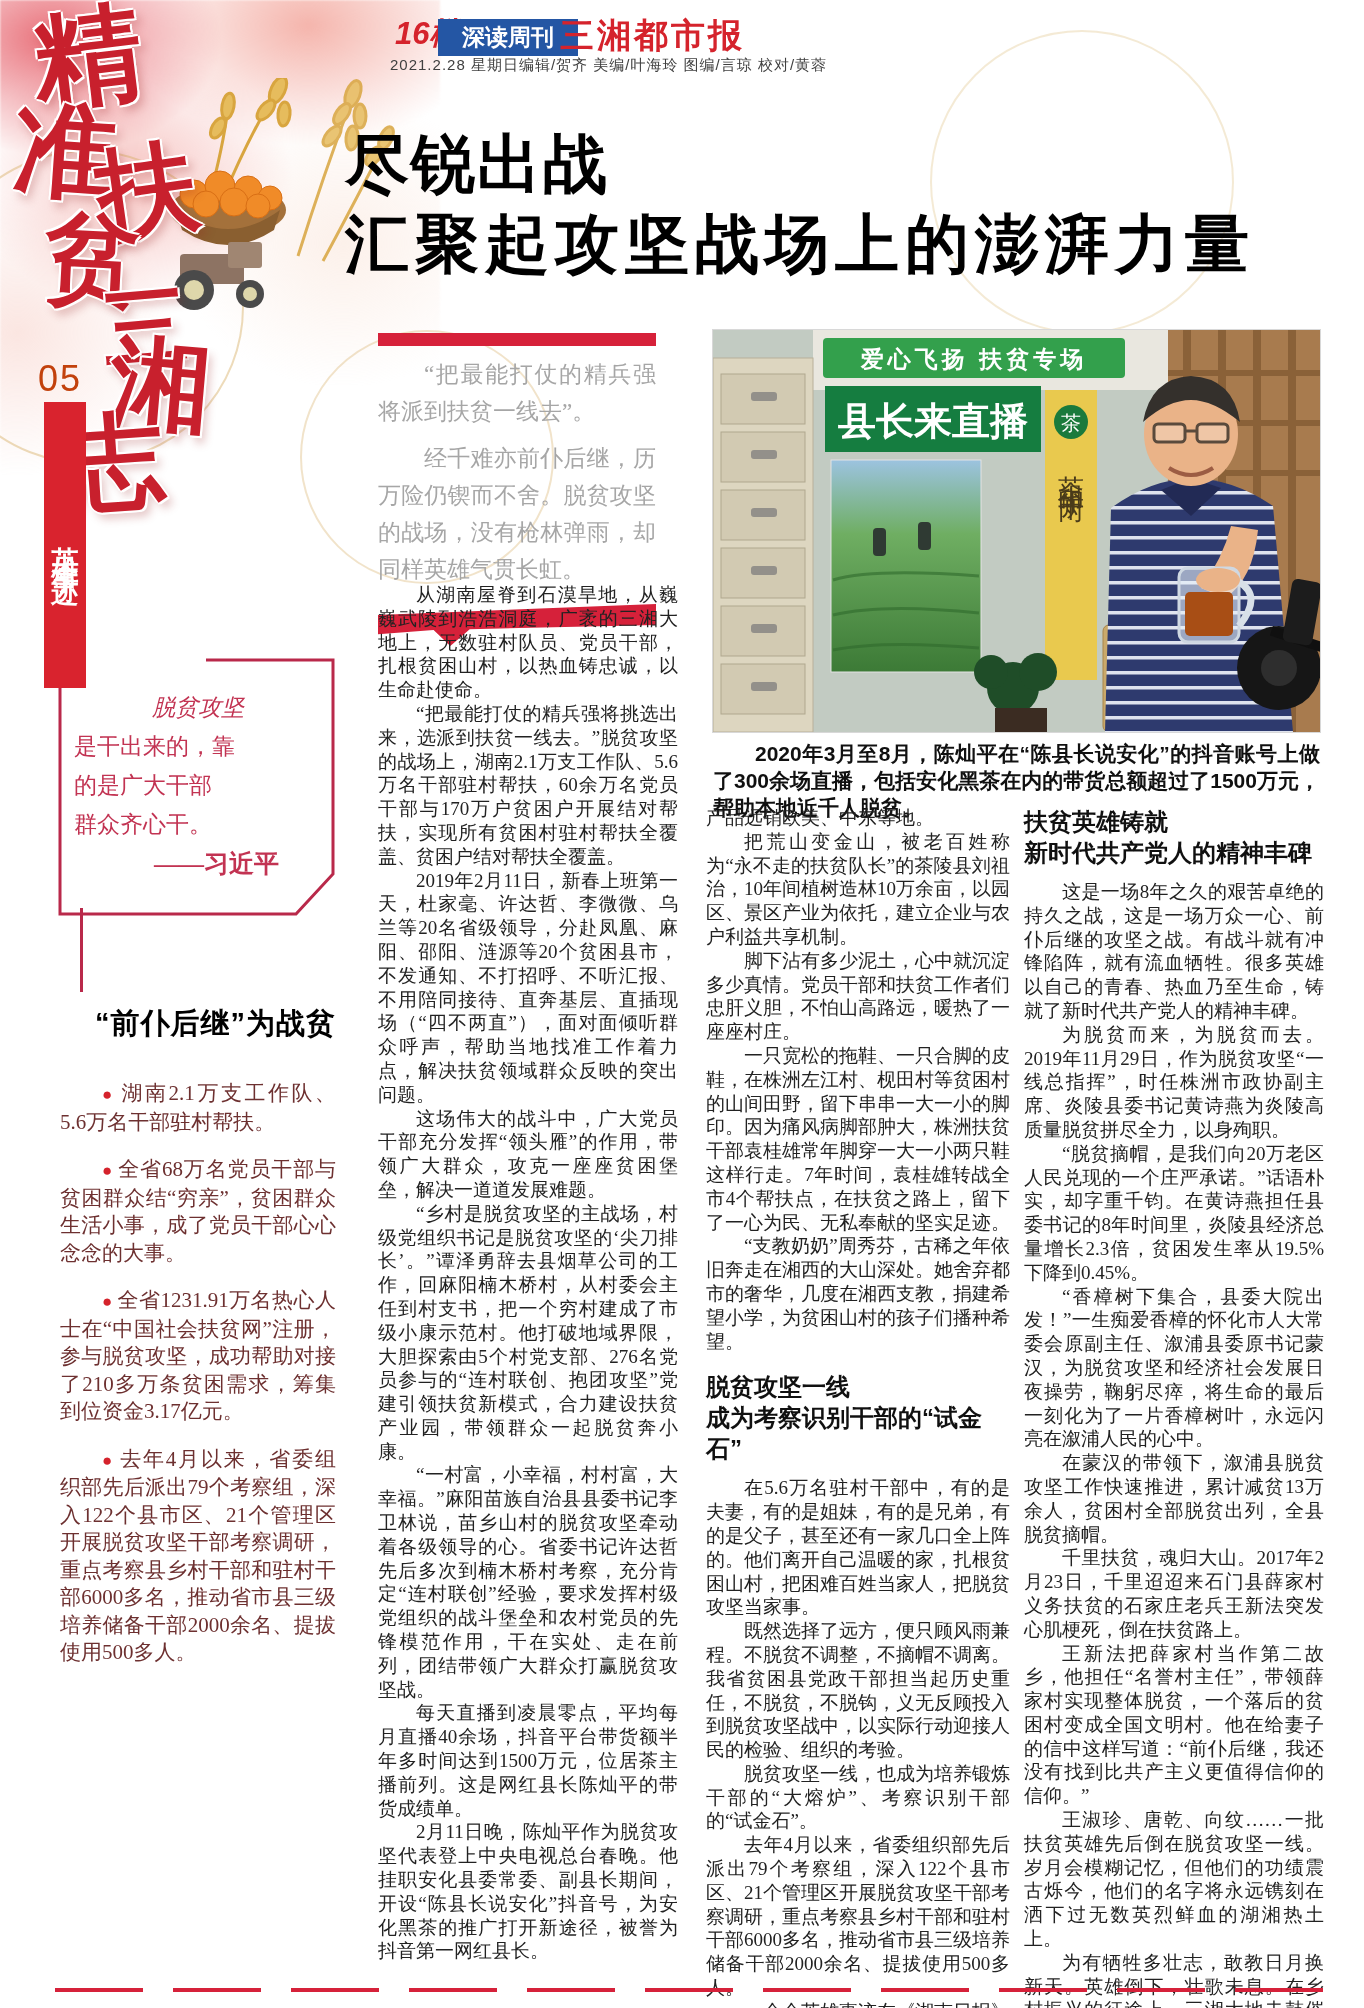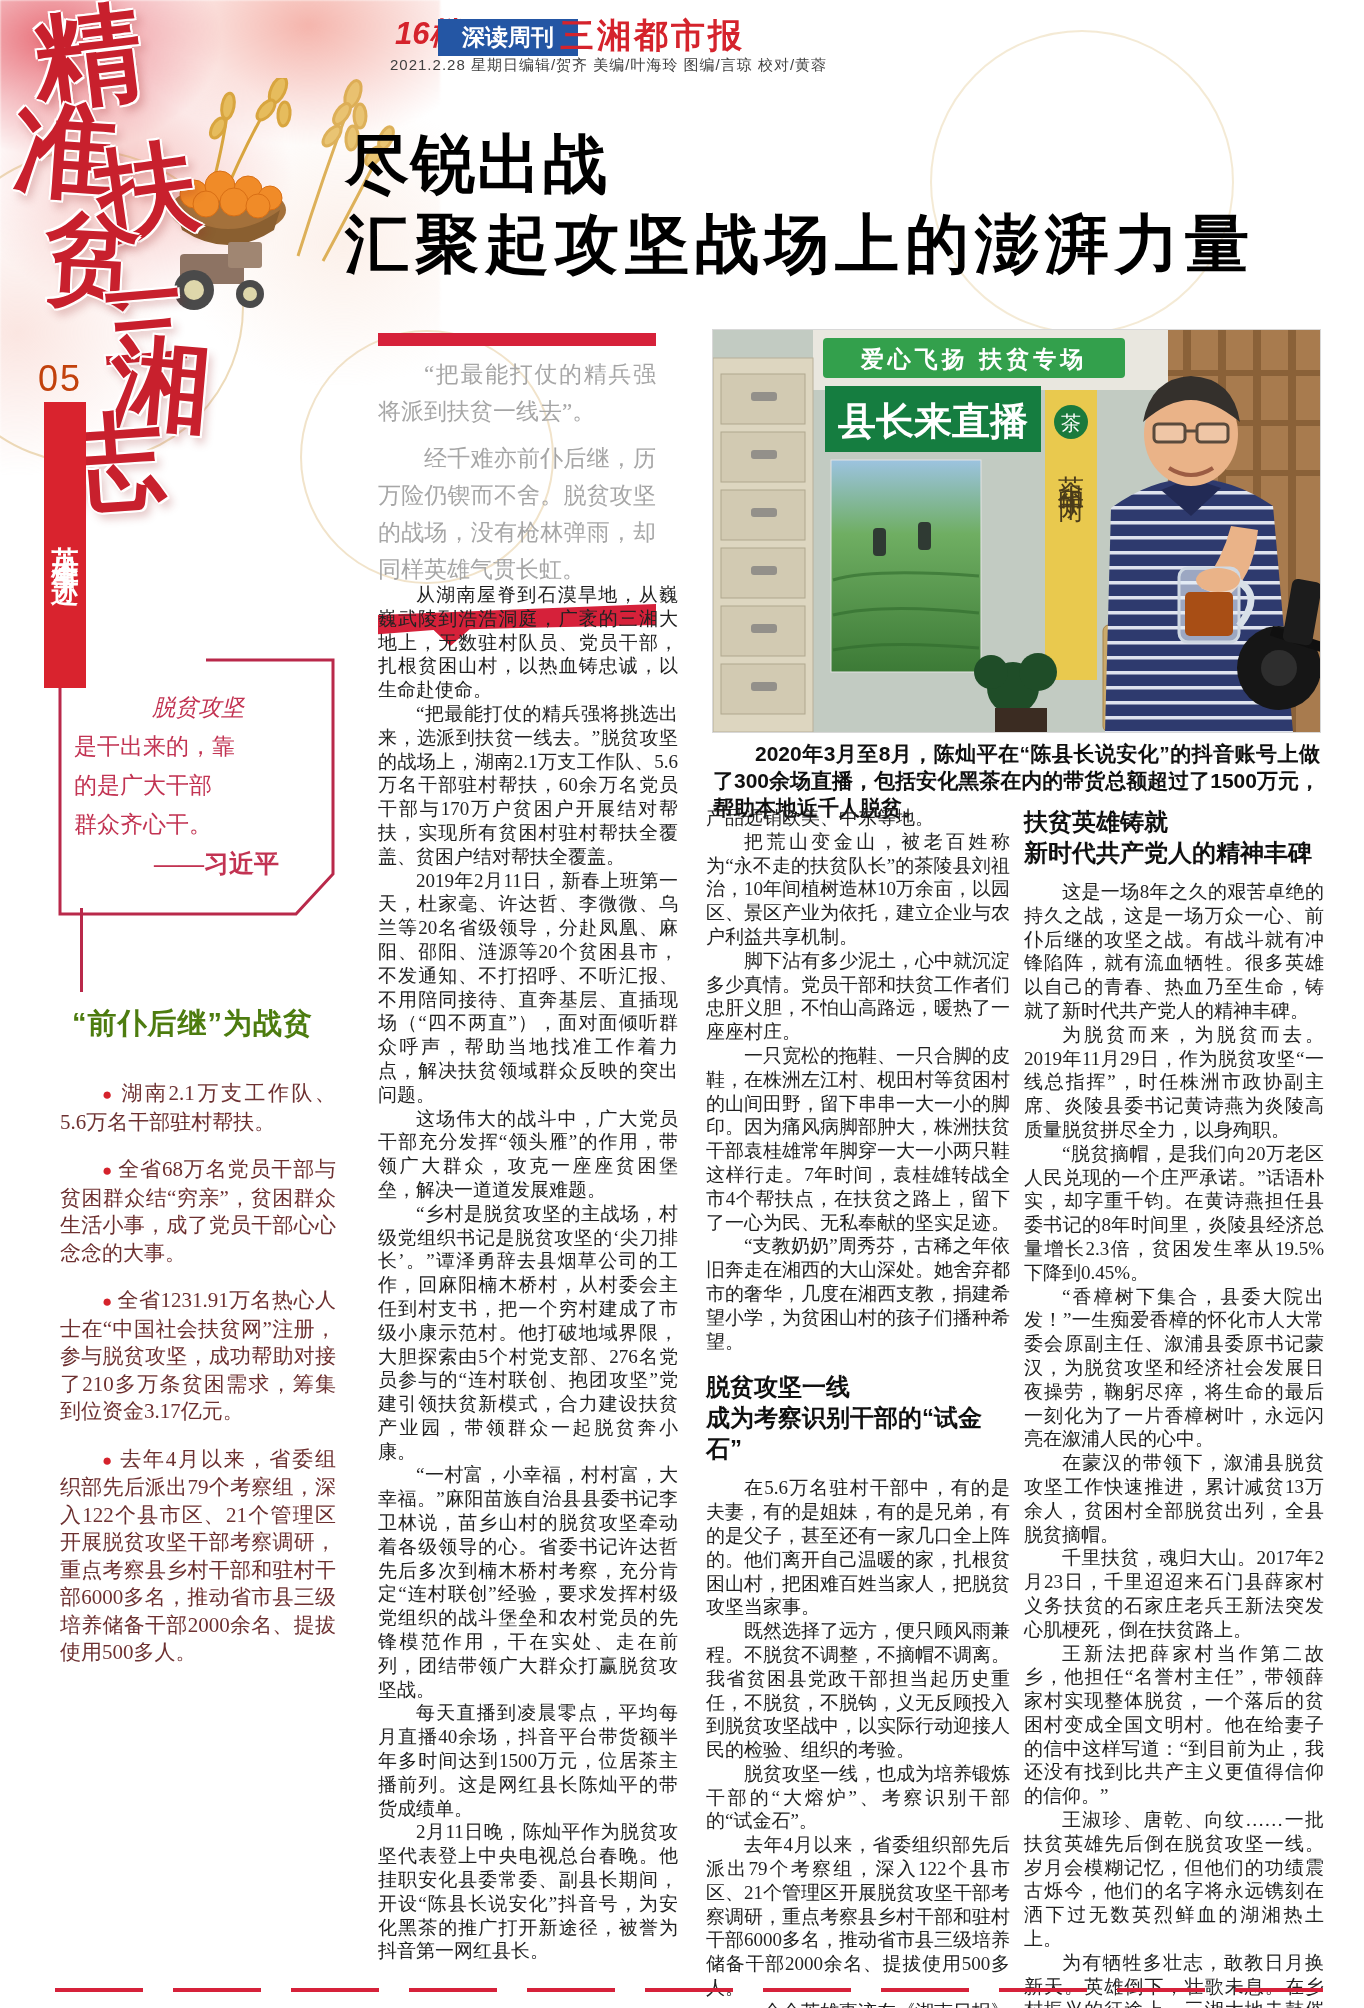--- a/index.html
+++ b/index.html
@@ -37,22 +37,22 @@
     writing-mode:vertical-rl;font-size:27px;font-weight:bold;letter-spacing:10px;
     font-family:"Liberation Sans",sans-serif;}
   .quote-outline{position:absolute;left:58px;top:658px;z-index:1;}
   .quote-text{position:absolute;left:74px;top:688px;width:238px;z-index:2;
     color:#c23352;font-size:23px;line-height:39px;font-weight:500;}
   .quote-text .ql{white-space:nowrap;}
   .quote-text .ql.first{text-indent:3.4em;font-style:italic;}
   .quote-text .attr{text-indent:3.2em;font-weight:bold;font-size:25px;}
   .red-tail{position:absolute;left:80px;top:908px;width:3px;height:84px;background:#b9294a;}
   .stats{position:absolute;left:60px;top:1004px;width:276px;}
-  .stats h2{margin:0 0 36px 12px;font-size:29px;color:#4d7c0f;font-family:"Liberation Sans",sans-serif;
-    letter-spacing:1px;}
+  .stats h2{margin:0 0 36px 12px;font-size:29px;color:#000000;font-family:"Liberation Sans",sans-serif;
+    letter-spacing:1px;text-align:right;}
   .stat-item{margin:8px 0 20px 0;font-size:21px;line-height:27.5px;color:#6d3030;text-indent:2em;
     text-align:justify;}
   .stat-item::before{content:"● ";color:#d5232c;font-size:17px;}
   
   .logo16{position:absolute;left:395px;top:13px;font-size:31px;font-weight:bold;font-style:italic;
     color:#d5232c;font-family:"Liberation Sans",sans-serif;z-index:5;}
   .weekly{position:absolute;left:438px;top:19px;background:#2456a4;color:#fff;font-size:23px;
     font-weight:bold;padding:3px 24px;font-family:"Liberation Sans",sans-serif;z-index:5;}
   .papername{position:absolute;left:560px;top:13px;font-size:34px;font-weight:bold;color:#d5232c;
     letter-spacing:3px;font-family:"Liberation Sans",sans-serif;z-index:5;}
@@ -336,21 +336,21 @@
       <span class="hl">扶贫英雄铸就</span>
       <span class="hl">新时代共产党人的精神丰碑</span>
     </h3>
     <div>
         <p class="bp">这是一场8年之久的艰苦卓绝的持久之战，这是一场万众一心、前仆后继的攻坚之战。有战斗就有冲锋陷阵，就有流血牺牲。很多英雄以自己的青春、热血乃至生命，铸就了新时代共产党人的精神丰碑。</p>
         <p class="bp">为脱贫而来，为脱贫而去。2019年11月29日，作为脱贫攻坚“一线总指挥”，时任株洲市政协副主席、炎陵县委书记黄诗燕为炎陵高质量脱贫拼尽全力，以身殉职。</p>
         <p class="bp">“脱贫摘帽，是我们向20万老区人民兑现的一个庄严承诺。”话语朴实，却字重千钧。在黄诗燕担任县委书记的8年时间里，炎陵县经济总量增长2.3倍，贫困发生率从19.5%下降到0.45%。</p>
         <p class="bp">“香樟树下集合，县委大院出发！”一生痴爱香樟的怀化市人大常委会原副主任、溆浦县委原书记蒙汉，为脱贫攻坚和经济社会发展日夜操劳，鞠躬尽瘁，将生命的最后一刻化为了一片香樟树叶，永远闪亮在溆浦人民的心中。</p>
         <p class="bp">在蒙汉的带领下，溆浦县脱贫攻坚工作快速推进，累计减贫13万余人，贫困村全部脱贫出列，全县脱贫摘帽。</p>
         <p class="bp">千里扶贫，魂归大山。2017年2月23日，千里迢迢来石门县薛家村义务扶贫的石家庄老兵王新法突发心肌梗死，倒在扶贫路上。</p>
-        <p class="bp">王新法把薛家村当作第二故乡，他担任“名誉村主任”，带领薛家村实现整体脱贫，一个落后的贫困村变成全国文明村。他在给妻子的信中这样写道：“到目前为止，我还没有找到比共产主义更值得信仰的信仰。”</p>
+        <p class="bp">王新法把薛家村当作第二故乡，他担任“名誉村主任”，带领薛家村实现整体脱贫，一个落后的贫困村变成全国文明村。他在给妻子的信中这样写道：“前仆后继，我还没有找到比共产主义更值得信仰的信仰。”</p>
         <p class="bp">王淑珍、唐乾、向纹……一批扶贫英雄先后倒在脱贫攻坚一线。岁月会模糊记忆，但他们的功绩震古烁今，他们的名字将永远镌刻在洒下过无数英烈鲜血的湖湘热土上。</p>
         <p class="bp">为有牺牲多壮志，敢教日月换新天。英雄倒下，壮歌未息。在乡村振兴的征途上，三湘大地击鼓催征，广大党员干部接棒再战！</p>
       </div>
 
   </div>
 
   <div class="footer-rule"></div>
 </div>
 
 </body></html>

